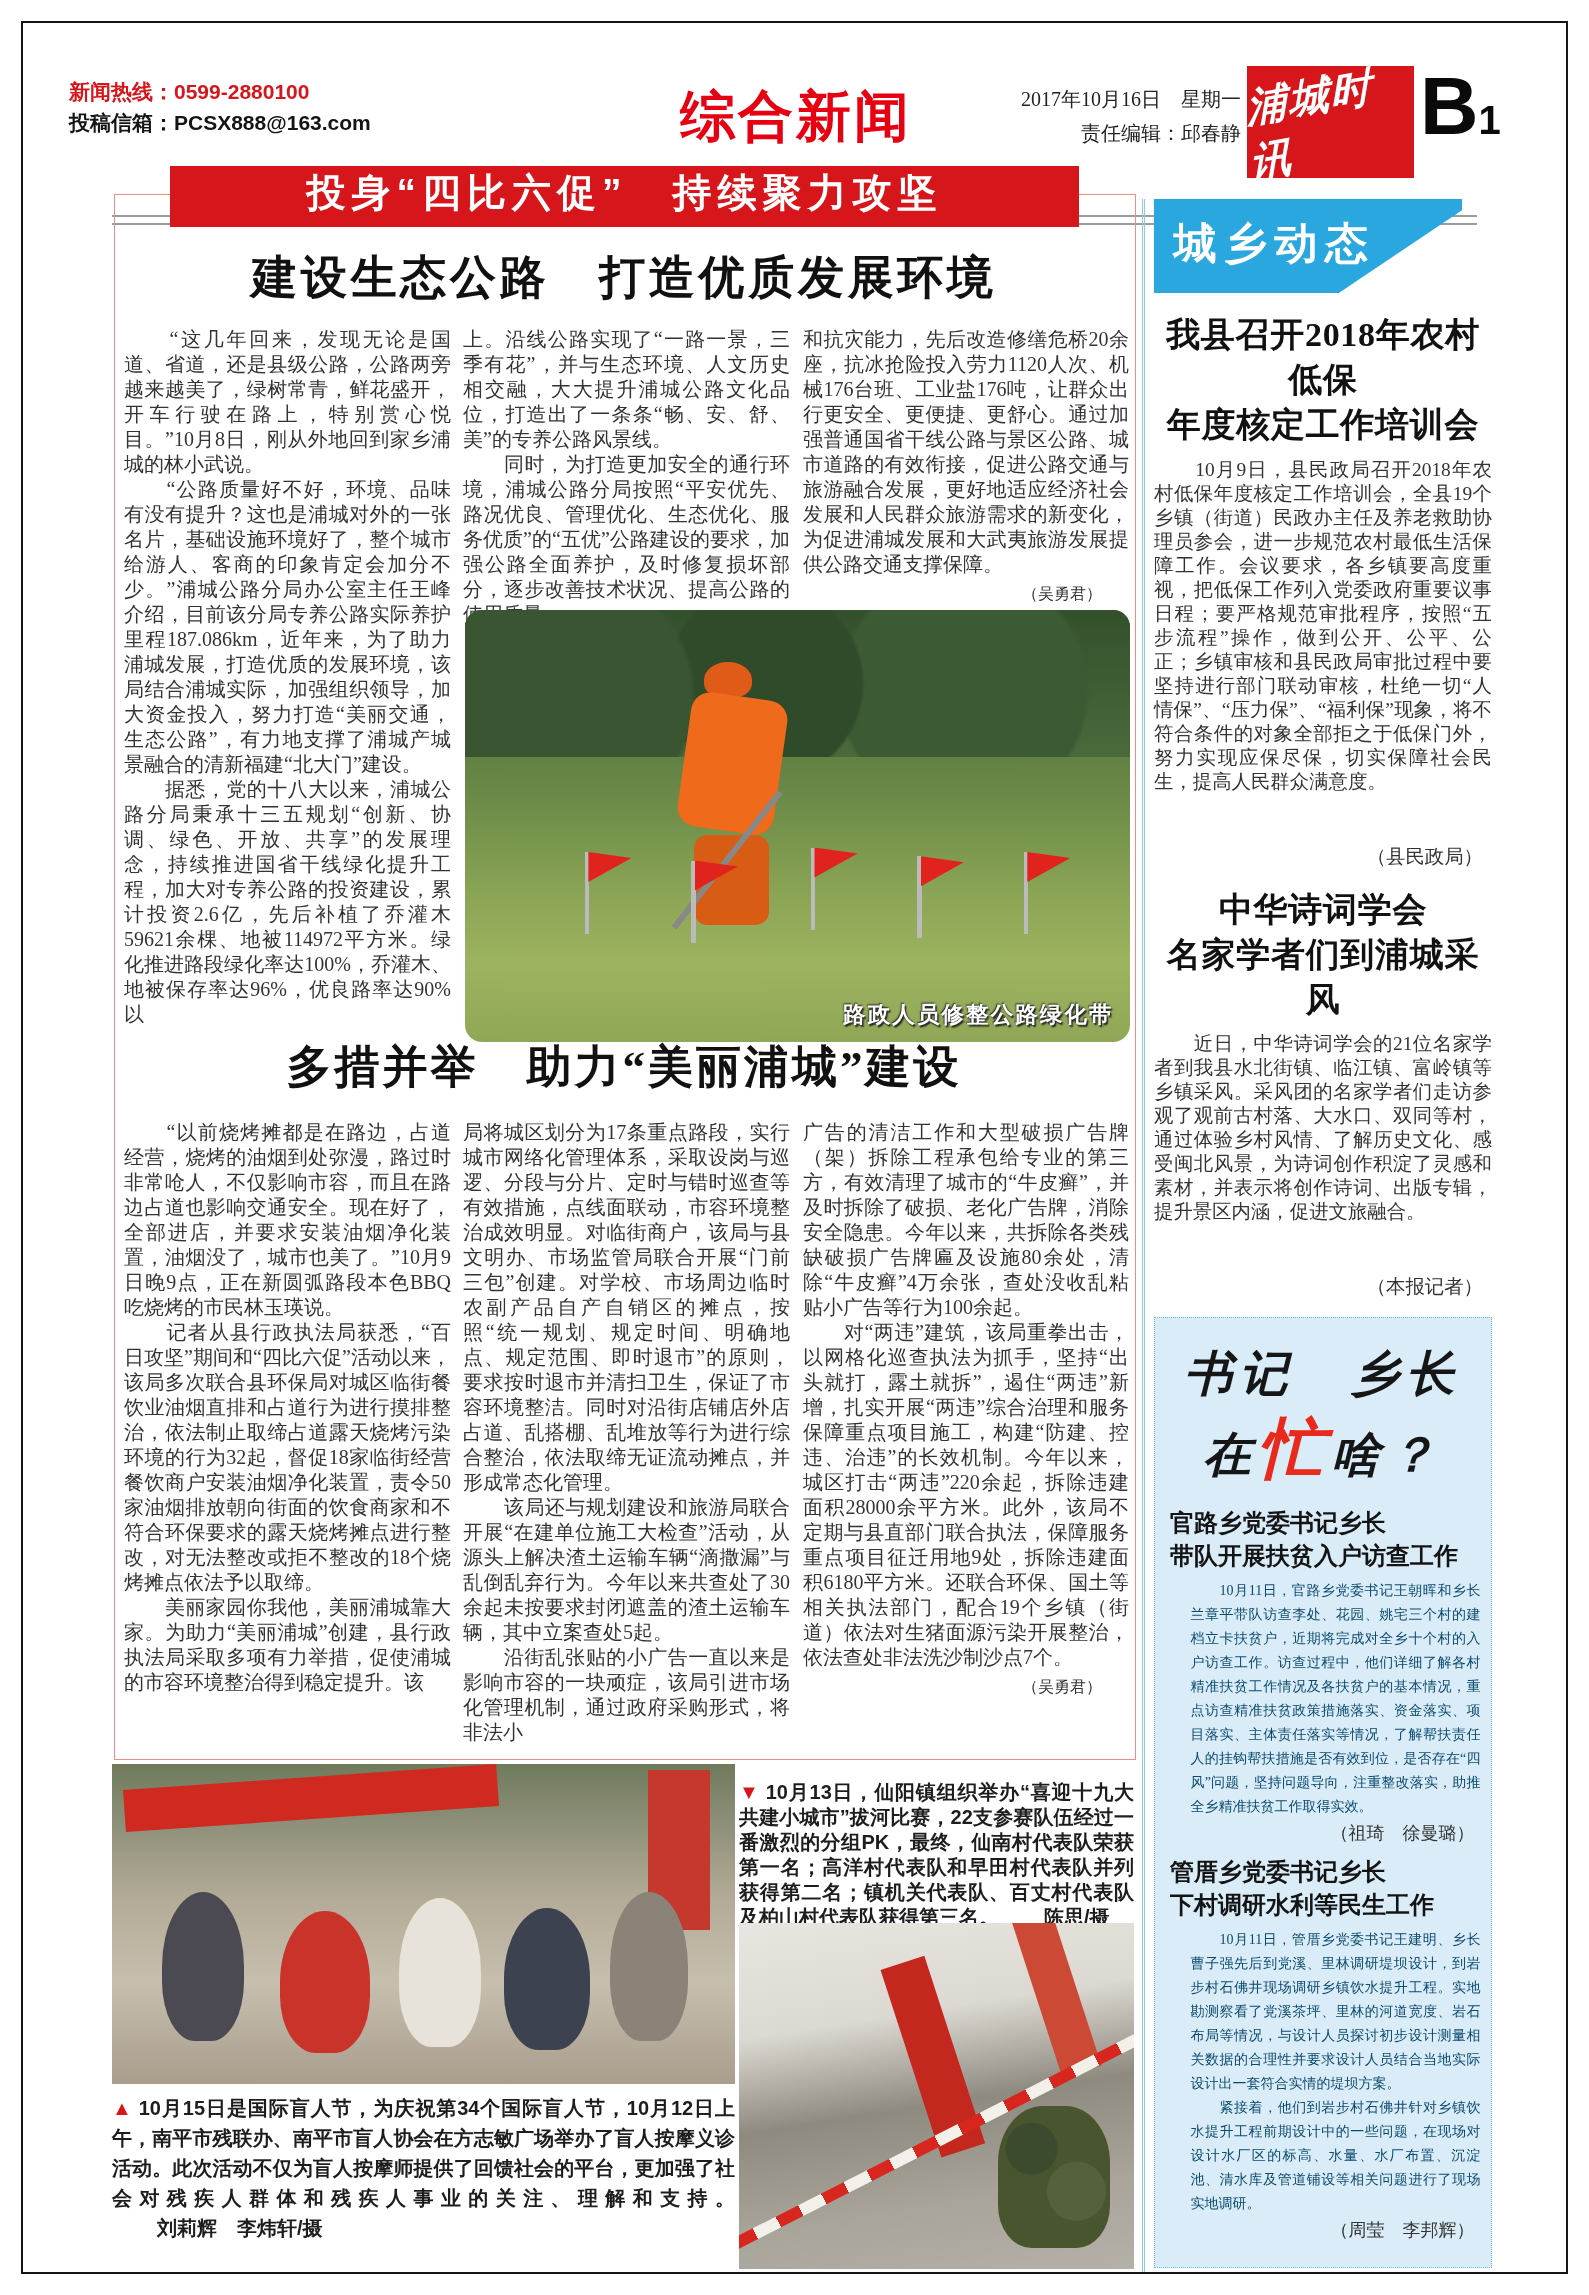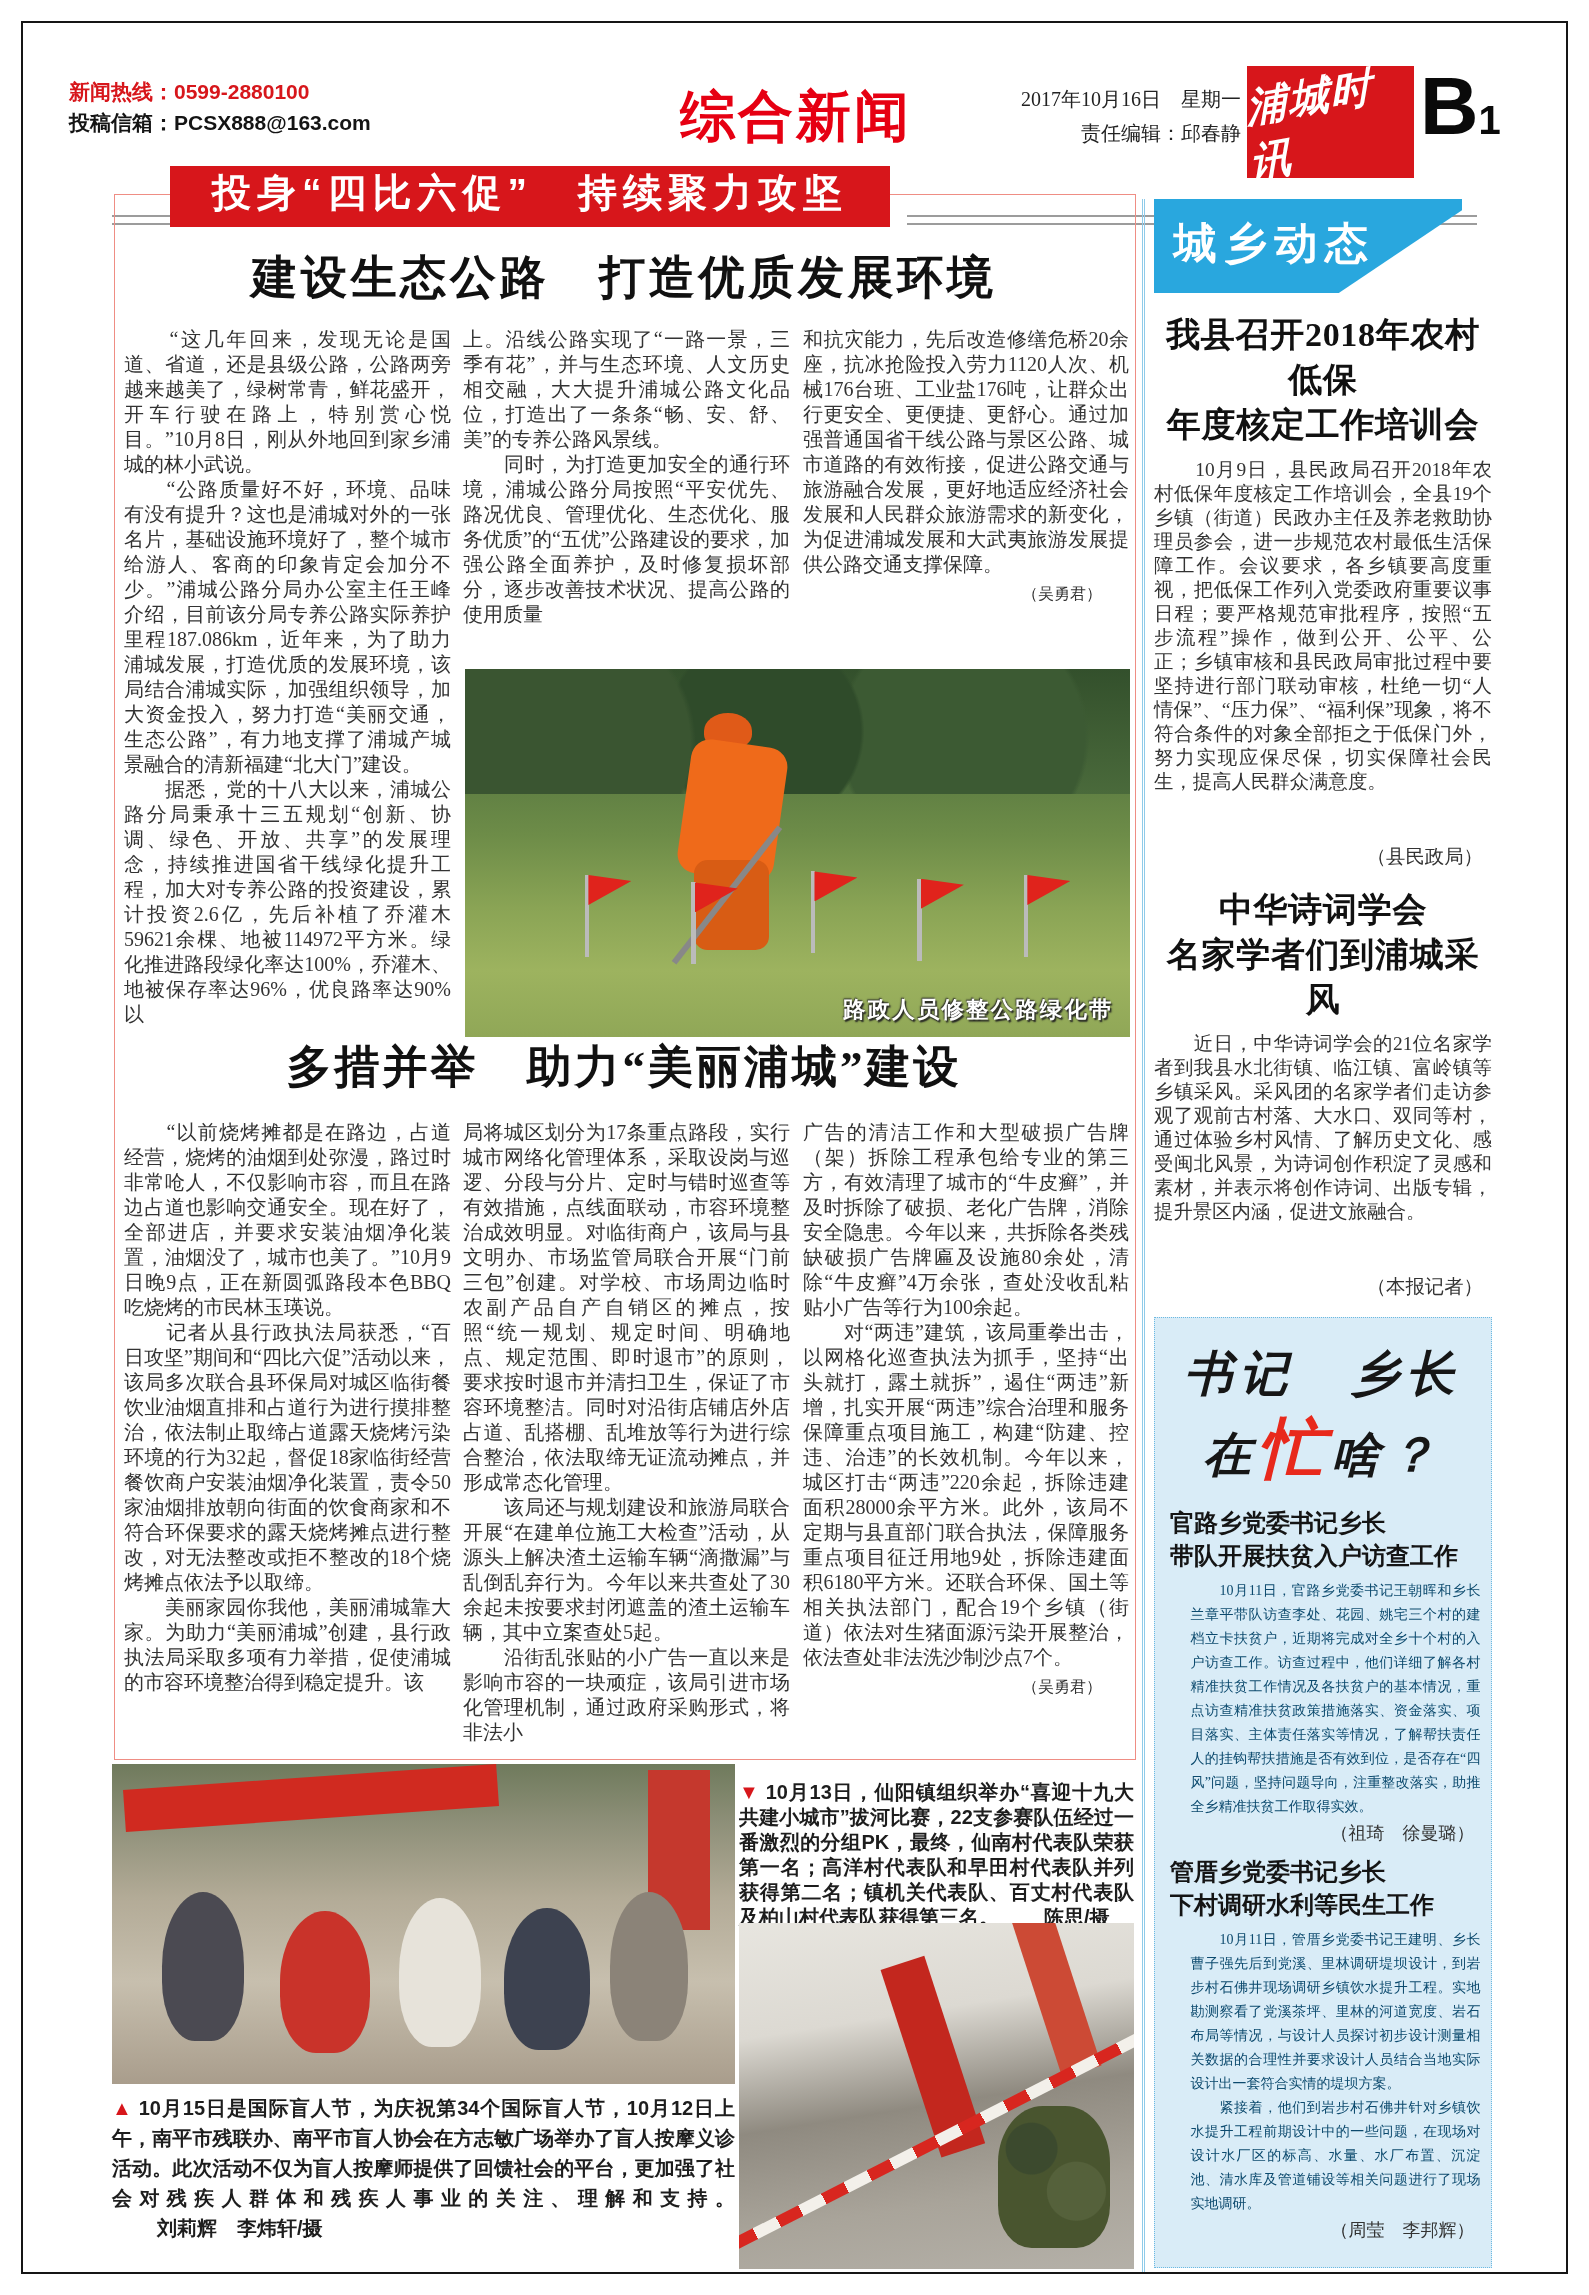--- a/index.html
+++ b/index.html
@@ -22,38 +22,38 @@
       transform:rotate(-10deg) skewX(-6deg);letter-spacing:1.5px;}
   .pageid{left:1420px;top:66px;width:127px;}
   .pageid .b{font:bold 81px "Liberation Sans",sans-serif;color:#0a0a0a;line-height:81px;}
   .pageid .n{font:bold 40px "Liberation Sans",sans-serif;color:#0a0a0a;}
   .rule{height:6px;border-top:2.2px solid #9c9c9c;border-bottom:2.2px solid #9c9c9c;}
   .rule-left{left:112px;top:215px;width:559px;}
   .rule-right{left:907px;top:215px;width:570px;}
 
   
   .main-box{left:114px;top:194px;width:1020px;height:1564px;border:1.5px solid #ef8d84;}
-  .top-banner{left:170px;top:166px;width:720px;height:61px;background:#d7161b;
+  .top-banner{left:170px;top:166px;width:909px;height:61px;background:#d7161b;
       color:#fff;text-align:center;line-height:61px;
       font:bold 39px "Liberation Sans",sans-serif;letter-spacing:6px;}
   .headline1{left:114px;top:247px;width:1020px;text-align:center;
       font:bold 46px "Liberation Serif",serif;color:#111;letter-spacing:3.7px;}
   .headline2{left:114px;top:1037px;width:1020px;text-align:center;
       font:bold 45px "Liberation Serif",serif;color:#111;letter-spacing:3px;}
   .bodytext{font-size:20px;line-height:25px;text-align:justify;color:#333;
       white-space:pre-line;font-family:"Liberation Serif",serif;}
   .a1c{top:327px;width:327px;}
   .a2c{top:1120px;width:327px;}
   .c1{left:124px;} .c2{left:463px;} .c3{left:803px;width:326px;}
   .byline{text-align:right;padding-right:27px;font-size:16px;line-height:33px;color:#333;}
 
   
   .photo{overflow:hidden;}
-  .photo1{left:465px;top:669px;width:665px;height:368px;
-      background:linear-gradient(180deg,#44603a 0%,#56763f 22%,#6d8c48 45%,#8aa455 65%,#9db35f 82%,#90a757 100%);}
+  .photo1{left:465px;top:610px;width:665px;height:432px;
+      background:linear-gradient(180deg,#44603a 0%,#56763f 22%,#6d8c48 45%,#8aa455 65%,#9db35f 82%,#90a757 100%);border-radius:17px;}
   .p1-trees{position:absolute;left:0;top:0;width:100%;height:34%;
       background:radial-gradient(circle at 15% 60%,#3a5531 0 22%,transparent 23%),
                  radial-gradient(circle at 45% 50%,#2f4b2a 0 26%,transparent 27%),
                  radial-gradient(circle at 75% 55%,#3c5a33 0 24%,transparent 25%),
                  linear-gradient(180deg,#33502c,#4a6a3b);}
   .p1-worker-helmet{position:absolute;left:36%;top:12%;width:48px;height:36px;border-radius:50% 50% 40% 40%;background:#e05a18;}
   .p1-worker-body{position:absolute;left:33%;top:20%;width:97px;height:135px;border-radius:19.4px;background:#ef6a1a;transform:rotate(8deg);}
   .p1-worker-legs{position:absolute;left:34.5%;top:52%;width:75px;height:90px;border-radius:13.5px;background:#d85c14;}
   .p1-pole{position:absolute;left:39%;top:38%;width:6px;height:172px;background:#888;transform:rotate(38deg);}
   .flag{position:absolute;width:4.5px;height:82px;background:#bbb;}

